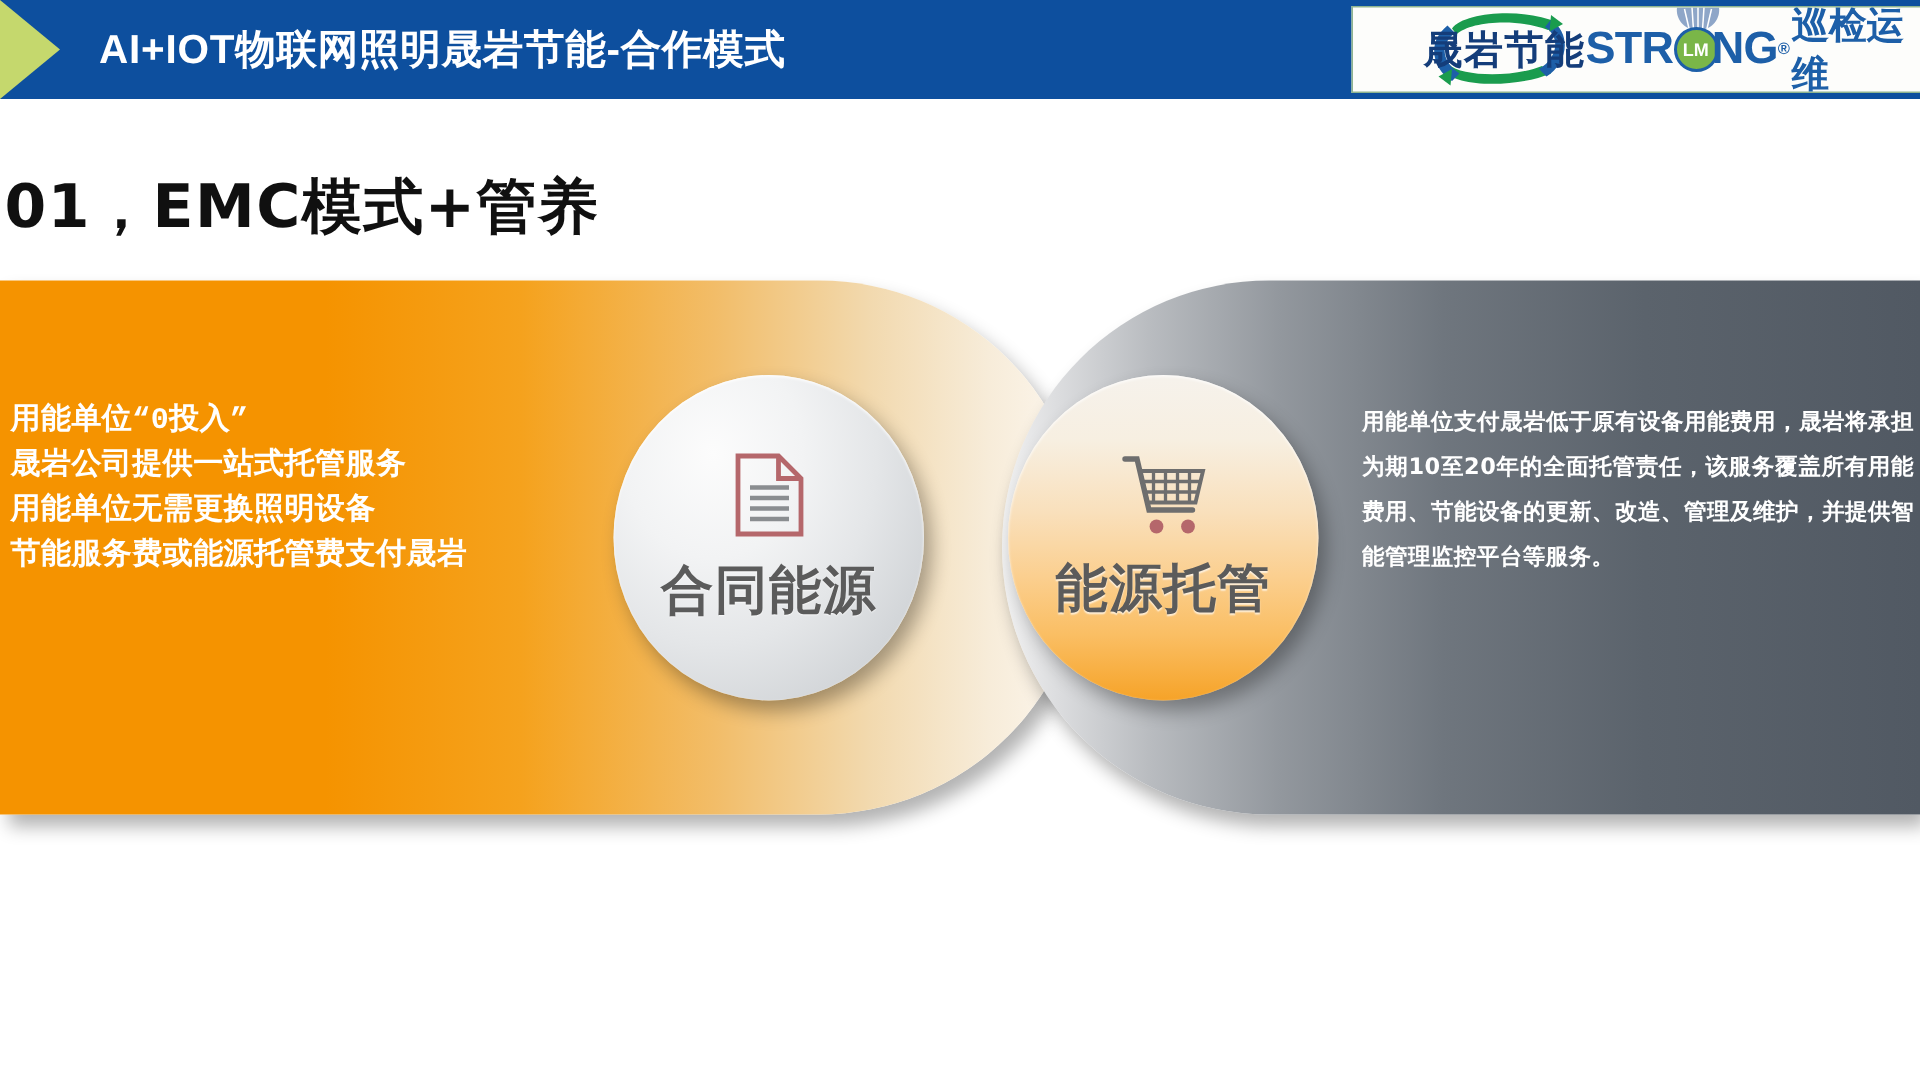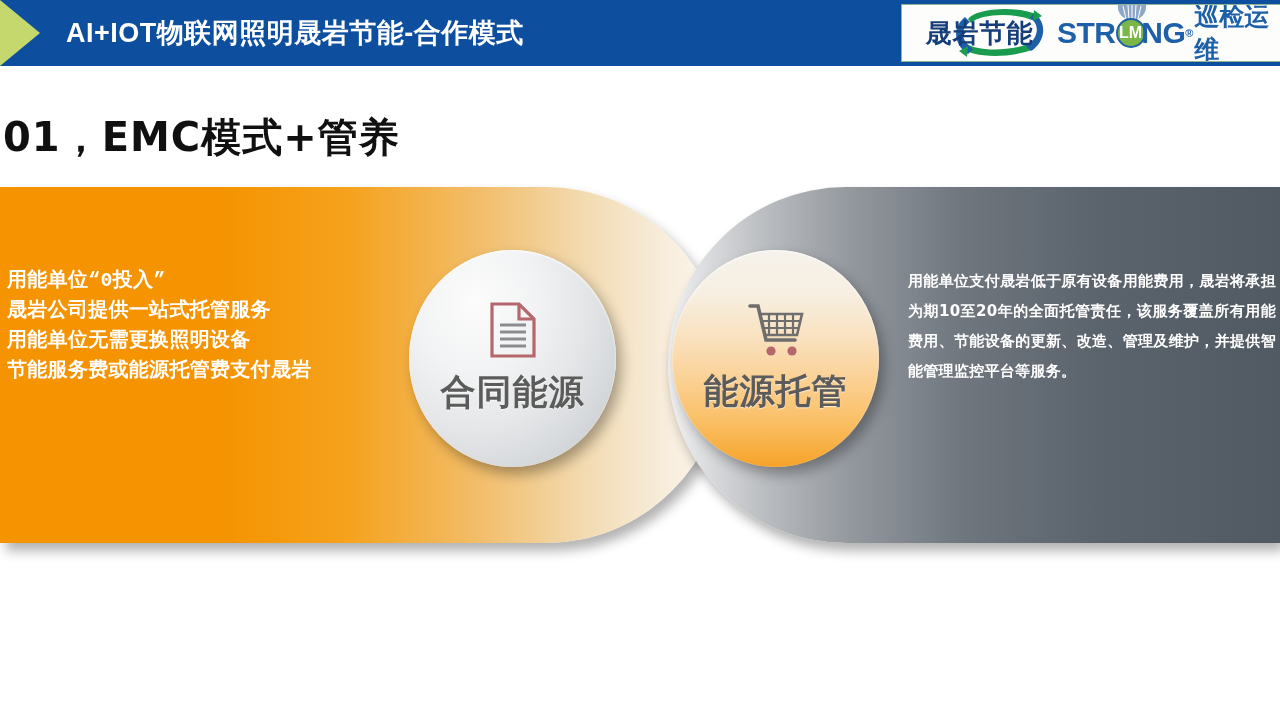--- a/index.html
+++ b/index.html
@@ -43,21 +43,21 @@
     width:379px; height:58px;
     background:#fdfdfb;
     border:1px solid #8fb48f;
     border-right:none;
     display:flex; align-items:center;
     overflow:hidden;
   }
   .logo-left {
     position:relative;
     width:168px; height:58px;
-    display:flex; align-items:center; justify-content:center;
+    display:flex; align-items:center; justify-content:flex-end;
   }
   .swoosh {
     position:absolute; left:52px; top:3px;
     width:92px; height:52px;
     pointer-events:none;
   }
   .logo-cn {
     position:relative;
     z-index:2;
     font-size:26px; font-weight:bold;
@@ -87,21 +87,21 @@
     position:absolute; left:0; top:0;
     width:30px; height:30px;
     border-radius:50%;
     background:#7ab648;
     border:2.5px solid #1d5fa8;
   }
   .strong-o .lm {
     position:absolute; left:0; top:0;
     width:30px; height:30px;
     line-height:30px; text-align:center;
-    color:#ffffff; font-size:16px; font-weight:bold;
+    color:#ffffff; font-size:12px; font-weight:bold;
     font-family:"Liberation Sans",sans-serif;
   }
   .fan {
     position:absolute; left:1px; top:-16px;
     width:30px; height:18px;
   }
   .reg-mark {
     font-size:11px; vertical-align:super;
     color:#1d5fa8; font-weight:bold;
   }

